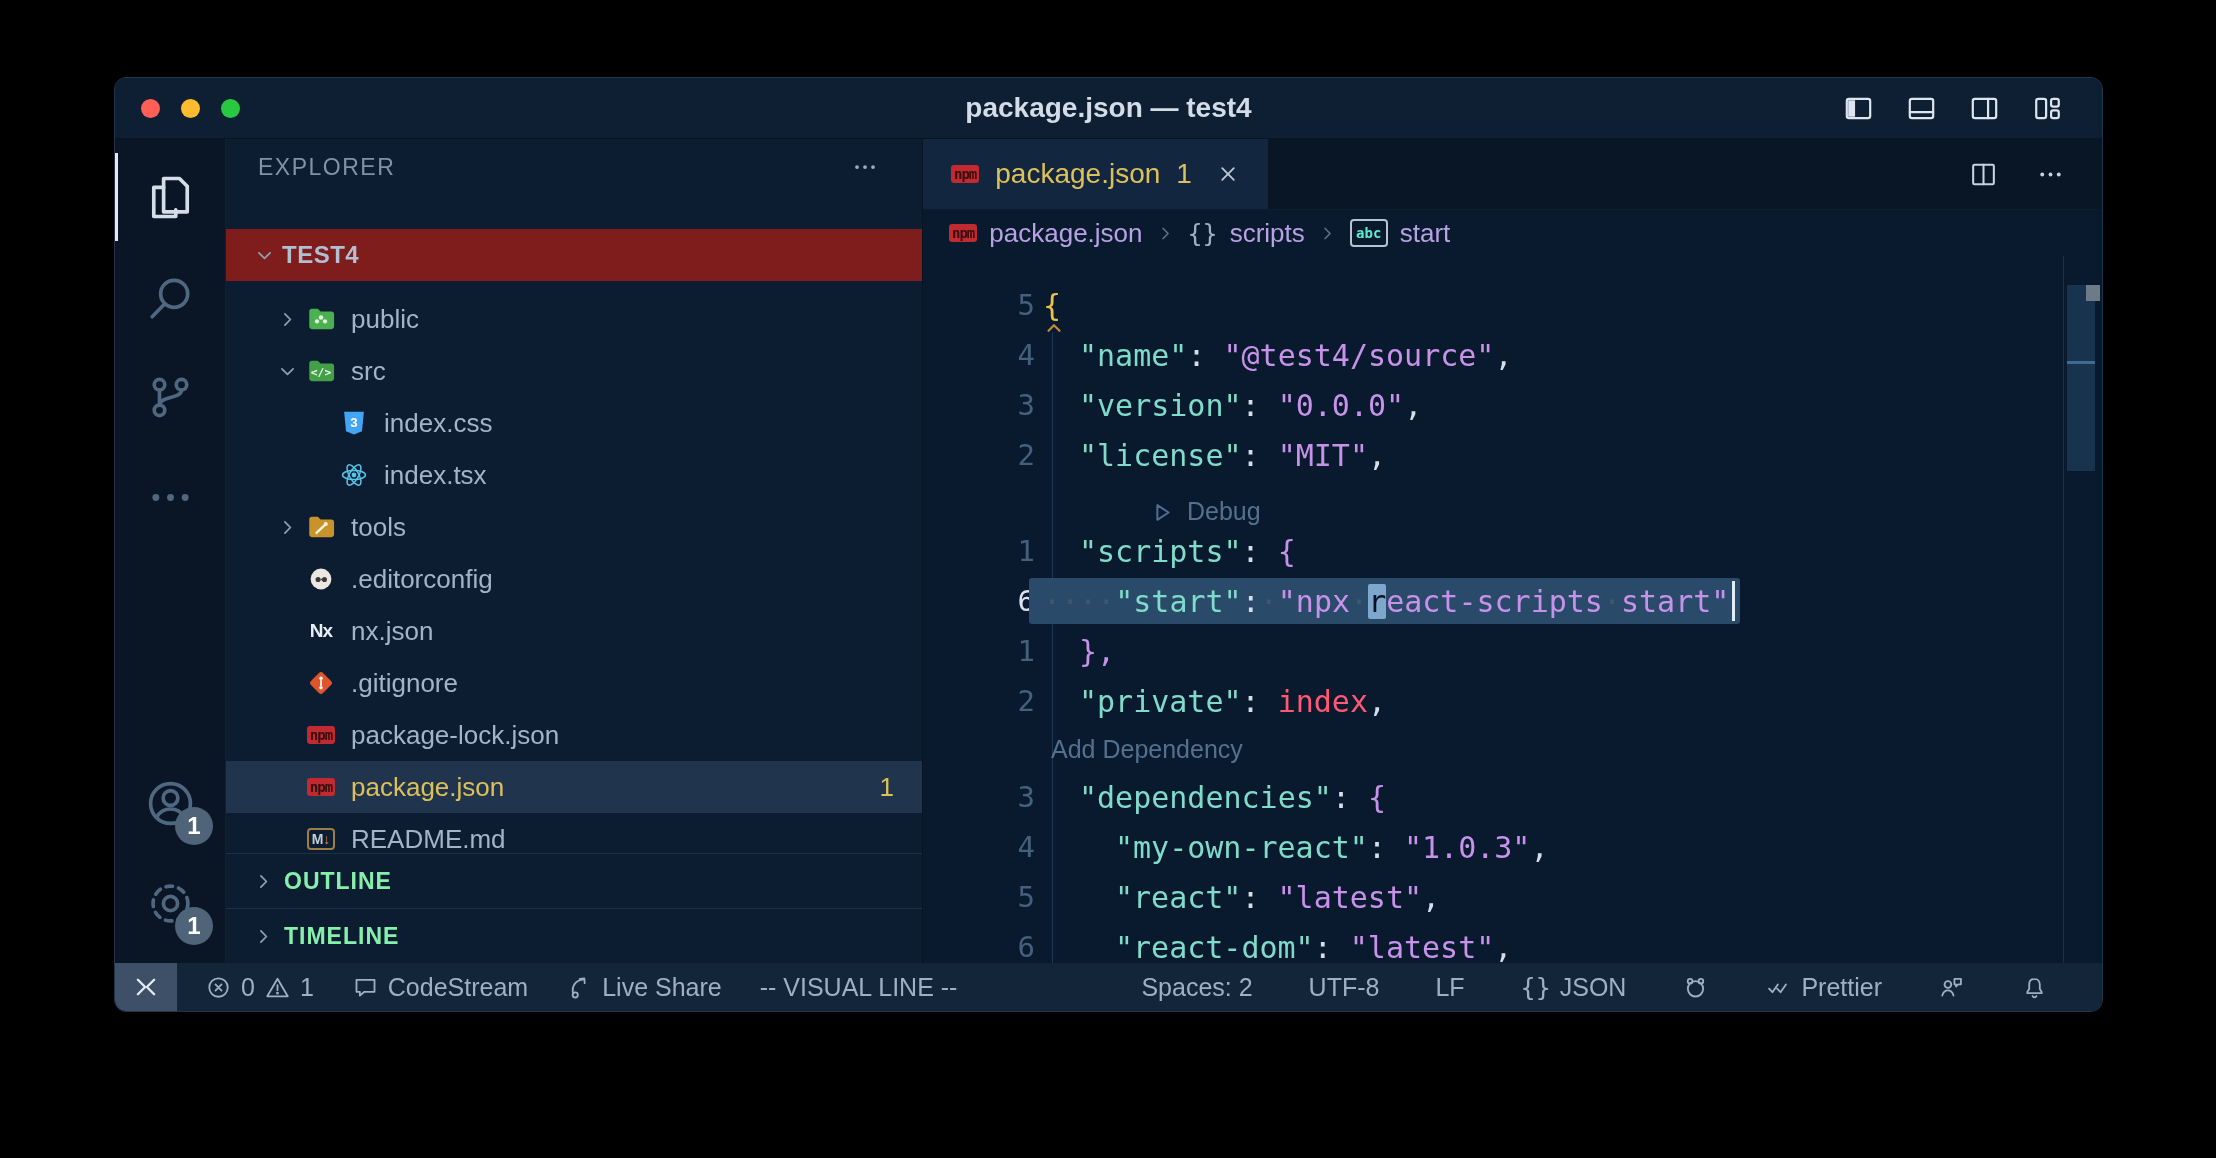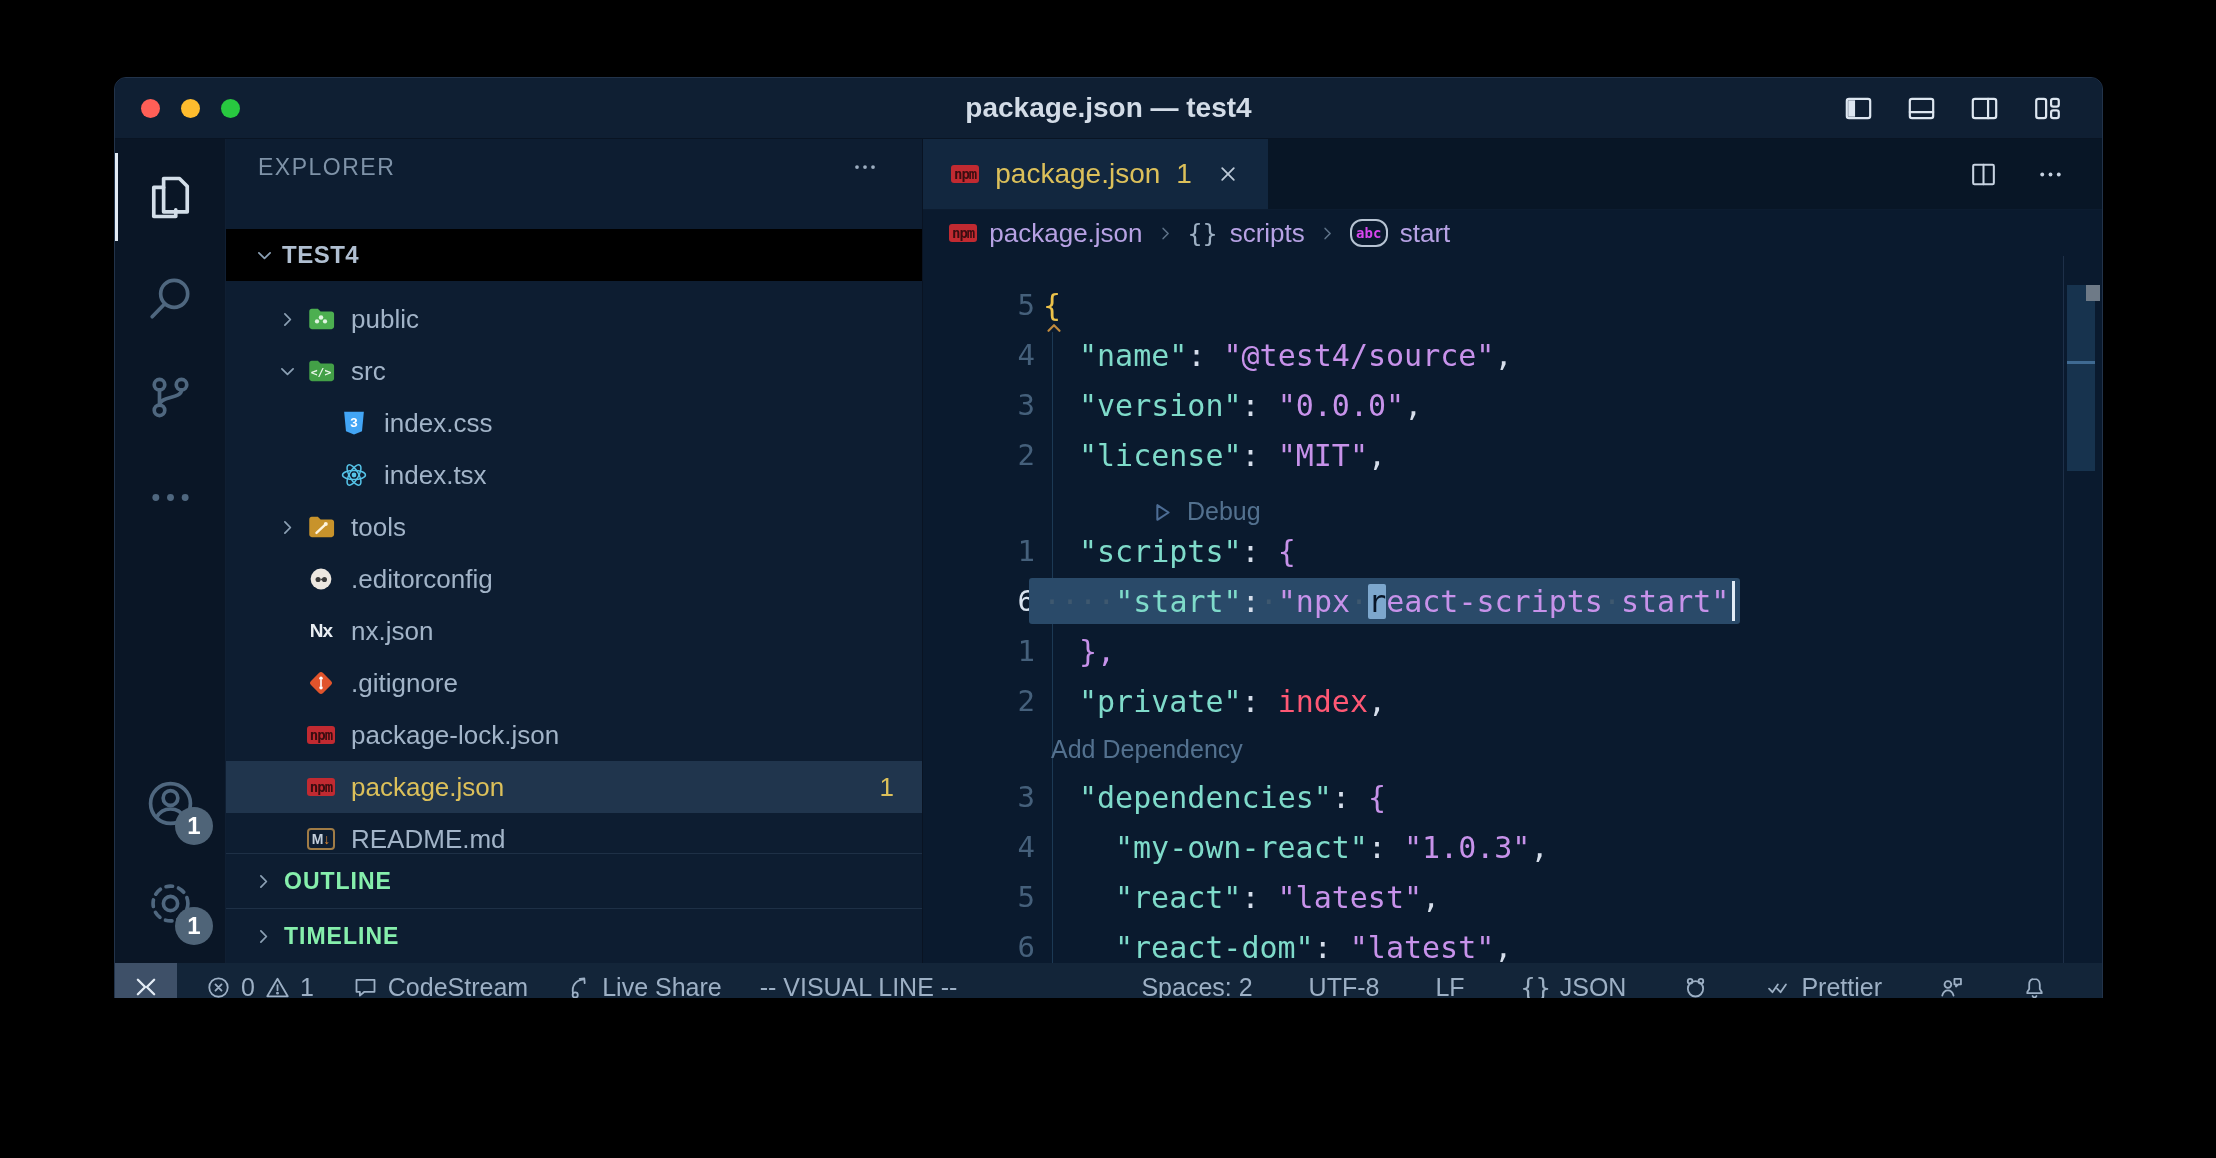--- a/index.html
+++ b/index.html
@@ -1,16 +1,16 @@
 <!DOCTYPE html>
 <html><head>
 <meta charset="utf-8">
 <style>
   html,body{margin:0;padding:0;background:#000;}
-  .canvas{position:relative;width:2216px;height:998px;background:#000;overflow:hidden;font-family:"Liberation Sans",sans-serif;}
+  .canvas{position:relative;width:2216px;height:1158px;background:#000;overflow:hidden;font-family:"Liberation Sans",sans-serif;}
 
   
   .window{position:absolute;left:114px;top:77px;width:1987px;height:933px;border-radius:12px;
     background:#0a1a2e;border:1px solid #22334a;box-shadow:0 30px 90px rgba(0,0,0,.8);
     display:flex;flex-direction:column;overflow:hidden;}
 
   
   .titlebar{height:60px;flex:0 0 auto;background:#0f1f33;position:relative;display:flex;align-items:center;border-bottom:1px solid #091423;}
   .lights{position:absolute;left:26px;top:0;height:60px;display:flex;align-items:center;gap:21px;}
   .light{width:19px;height:19px;border-radius:50%;}
@@ -36,21 +36,21 @@
   .sidebar{width:696px;flex:0 0 auto;background:#0d1d31;display:flex;flex-direction:column;border-right:1px solid #091322;}
   .sb-header{height:56px;flex:0 0 auto;display:flex;align-items:center;justify-content:space-between;padding:0 42px 0 32px;color:#7f93a8;font-size:23px;letter-spacing:1.5px;}
   .sb-header .ic{color:#9cadc0;}
   .sb-header .ic svg{width:30px;height:30px;}
   .tree{flex:1;overflow:hidden;padding-top:34px;font-size:26px;color:#a2b4c8;}
   .row{height:52px;display:flex;align-items:center;position:relative;}
   .row .chev{width:36px;display:flex;justify-content:center;color:#8ba0b4;flex:0 0 auto;}
   .row .chev svg{width:21px;height:21px;}
   .row .fi{width:32px;height:32px;margin-right:14px;flex:0 0 auto;display:flex;align-items:center;justify-content:center;}
   .row .fi svg{width:32px;height:32px;}
-  .row.root{font-weight:700;letter-spacing:.5px;color:#b0bfd1;background:#000000;margin-bottom:12px;font-size:24px;}
+  .row.root{font-weight:700;letter-spacing:.5px;color:#b0bfd1;background:#7f1d1d;margin-bottom:12px;font-size:24px;}
   .row.selected{background:#20354d;}
   .row.selected .lbl{color:#dcc05a;}
   .row .badge{margin-left:auto;margin-right:28px;color:#dcc05a;font-size:26px;}
   .sb-section{height:54px;flex:0 0 auto;border-top:1px solid #1e3046;display:flex;align-items:center;padding-left:20px;color:#86efac;font-weight:700;font-size:23px;letter-spacing:1px;}
   .sb-section .chev{width:34px;display:flex;justify-content:center;color:#8ba0b4;margin-right:4px;}
   .sb-section .chev svg{width:21px;height:21px;}
 
   
   .npm-ic{display:inline-block;background:#c12a31;color:#3a0d10;font-family:"DejaVu Sans Mono",monospace;font-weight:700;font-size:14px;letter-spacing:-1px;padding:2px 3px;border-radius:3px;line-height:1;}
   .nx-ic{color:#e9eef3;font-weight:700;font-size:19px;font-family:"Liberation Sans",sans-serif;letter-spacing:-1px;}
@@ -63,21 +63,21 @@
   .tab{display:flex;align-items:center;gap:16px;padding:0 28px;background:#12273f;color:#dcc05a;font-size:28px;}
   .tab .close{color:#bcc9d7;display:flex;margin-left:8px;}
   .tab .close svg{width:24px;height:24px;}
   .tab-actions{margin-left:auto;display:flex;align-items:center;gap:36px;color:#c7d3e1;padding-right:36px;}
   .tab-actions .ic svg{width:31px;height:31px;}
   .breadcrumbs{height:46px;flex:0 0 auto;display:flex;align-items:center;gap:13px;padding-left:26px;font-size:26px;color:#b7a2e4;}
   .crumb{display:flex;align-items:center;gap:12px;}
   .crumb-sep{color:#5e7288;display:flex;}
   .crumb-sep svg{width:19px;height:19px;}
   .braces-glyph{color:#9db0c3;font-family:"DejaVu Sans Mono",monospace;font-size:25px;}
-  .abc-ic{display:inline-flex;align-items:center;justify-content:center;border:2px solid #b6c3d2;border-radius:12px;width:34px;height:24px;font-size:14px;font-weight:700;color:#d946ef;font-family:"DejaVu Sans Mono",monospace;}
+  .abc-ic{display:inline-flex;align-items:center;justify-content:center;border:2px solid #b6c3d2;border-radius:4px;width:34px;height:24px;font-size:14px;font-weight:700;color:#5eead4;font-family:"DejaVu Sans Mono",monospace;}
 
   
   .code{flex:1;position:relative;overflow:hidden;padding-top:24px;font-family:"DejaVu Sans Mono",monospace;font-size:30px;color:#d6deeb;}
   .code .guide{position:absolute;left:129px;top:76px;bottom:0;width:1px;background:#1c3954;}
   .cl{height:50px;display:flex;align-items:center;white-space:pre;position:relative;}
   .gut{width:112px;flex:0 0 auto;text-align:right;color:#45607b;font-size:29px;}
   .gut.cur{color:#d9e3ef;}
   .ct{margin-left:8px;display:flex;align-items:center;}
   .tk-k{color:#7fdbca;} .tk-s{color:#c792ea;} .tk-f{color:#d6deeb;}
   .tk-b{color:#ff5874;} .tk-gy{color:#ecc24a;} .tk-pk{color:#c792ea;}

